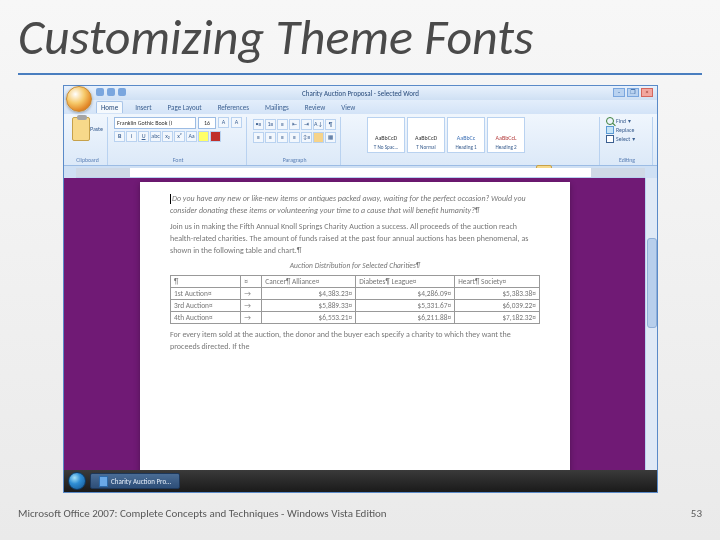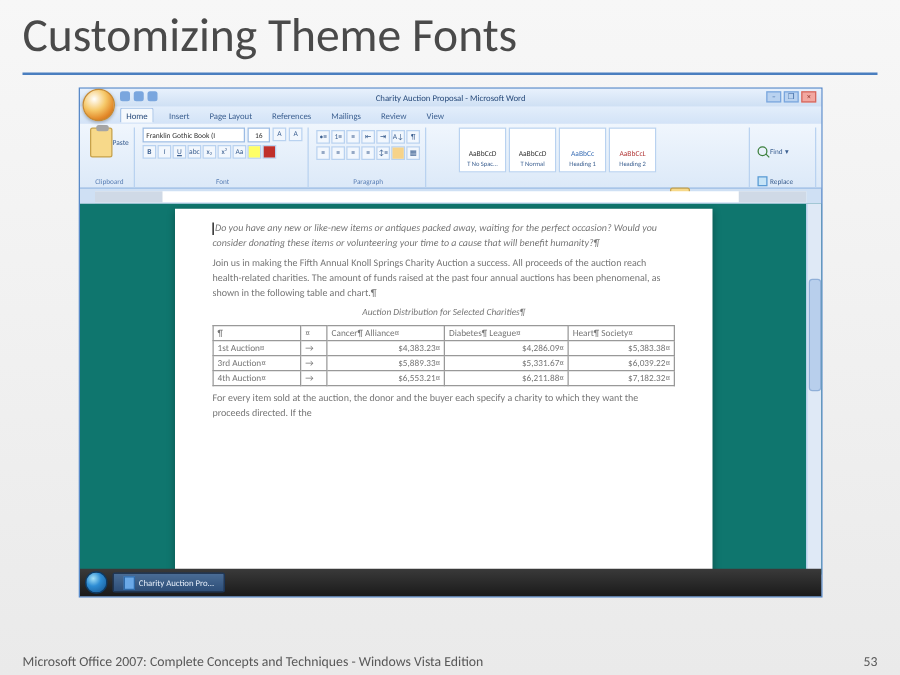--- a/index.html
+++ b/index.html
@@ -1,18 +1,18 @@
 <!DOCTYPE html>
 <html><head>
 <meta charset="utf-8">
 <style>
   * { box-sizing: border-box; margin: 0; padding: 0; }
   html, body { width: 720px; height: 540px; overflow: hidden; font-family: "Segoe UI", Calibri, Arial, sans-serif; background:#e8e8e8; }
   .slide { width: 720px; height: 540px; background: linear-gradient(#f7f7f7, #eaeaea); position: relative; padding: 6px 18px 0 18px; }
-  .slide-title { font-size: 38px; color: #4a4a4a; font-family: Calibri, Arial, sans-serif; }
+  .slide-title { font-size: 50px; color: #4a4a4a; font-family: Calibri, Arial, sans-serif; font-style: italic; }
   .title-rule { border: 0; border-top: 2px solid #4a7ebf; margin: 6px 0 10px 0; }
   .word-window { width: 595px; height: 408px; margin-left: 45px; background: #cfe0f4; border: 1px solid #5a8ac8; font-size: 7.2px; color:#333; position:relative; }
   .title-bar { height: 14px; background: linear-gradient(#e8f1fc,#cfe0f4); display:flex; align-items:center; justify-content:center; font-size:7px; color:#274a7a; position:relative; }
   .title-bar .office-button { position:absolute; left:2px; top:0; width:26px; height:26px; border-radius:50%; background:radial-gradient(circle at 35% 30%, #fff, #f6c96a 40%, #e38a2a 70%, #b85a17); border:1px solid #c58a34; box-shadow:0 1px 3px rgba(0,0,0,.3); z-index:5; }
   .qat { position:absolute; left:32px; top:2px; display:flex; gap:3px; }
   .qat span { width:8px; height:8px; background:#7aa6de; border-radius:2px; }
   .window-controls { position:absolute; right:4px; top:2px; display:flex; gap:2px; }
   .window-controls span { width:12px; height:9px; background:#b9d2f0; border:1px solid #7aa6de; font-size:6px; text-align:center; line-height:7px; color:#2a5a9a; }
   .window-controls .close { background:#f2a7a0; border-color:#d4675e; color:#8a2a22; }
   .ribbon-tabs { height: 14px; background: linear-gradient(#e3eefb,#d3e3f7); display:flex; gap:8px; padding-left:32px; align-items:center; font-size:7px; color:#3b5f90; }
@@ -34,66 +34,66 @@
   .color-sw { width:11px; height:11px; border:1px solid #b9d2f0; display:flex; }
   .color-sw i { flex:1; }
   .para-group { min-width:90px; }
   .styles-group { display:flex; gap:2px;padding-left:20px; }
   .style-tile { width:38px; height:36px; background:#fff; border:1px solid #b9d2f0; display:flex; flex-direction:column; align-items:center; justify-content:flex-end; padding:2px; }
   .style-tile .sample { font-size:6px; }
   .style-tile .tlabel { font-size:5.2px; color:#3b5f90; margin-top:2px; }
   .change-styles { width:34px; display:flex; flex-direction:column; align-items:center; font-size:5.8px; color:#3b5f90;margin-top:48px; }
   .change-styles .csicon { width:16px; height:16px; background:#f7d98a; border:1px solid #c6a14a; border-radius:2px; margin-bottom:2px; }
   .editing { width:42px; display:flex; flex-direction:column; gap:1px; font-size:5.8px; color:#3b5f90; }
-  .editing div { display:flex; gap:2px;margin-top:15px; }
+  .editing div { display:flex; gap:2px; }
   .editing .find-icon { width:8px; height:8px; border:1px solid #3b7f3b; border-radius:50%; position:relative; }
   .editing .find-icon:after { content:""; position:absolute; width:4px; height:1px; background:#3b7f3b; right:-3px; bottom:-1px; transform:rotate(45deg); }
   .editing .replace-icon { width:8px; height:8px; background:#c6e4f7; border:1px solid #5a9ad4; }
   .editing .select-icon { width:8px; height:8px; border:1px solid #3b5f90; background:#fff; }
   .ruler { height:10px; background:#fff; border-bottom:1px solid #b9d2f0; margin:2px 12px 0 12px; position:relative; }
   .ruler .gray { position:absolute; top:0; height:100%; background:#cfd9e6; }
-  .doc-area { position:relative; height:296px; background:#0f766e; overflow:hidden; }
+  .doc-area { position:relative; height:296px; background:#701a75; overflow:hidden; }
   .page { position:absolute; top:4px; left:76px; width:430px; height:430px; background:#fff; box-shadow:0 2px 6px rgba(0,0,0,.3); padding:10px 30px; font-size:8px; color:#777; }
   .cursor { display:inline-block; width:1px; height:10px; background:#000; vertical-align:middle; margin-right:1px; }
   .body-text p { margin-bottom:4px; line-height:1.5; font-style:italic; }
   .body-text p.reg { font-style:normal; }
   .tbl-cap { text-align:center; font-size:7.5px; font-style:normal; margin:4px 0 2px 0; color:#777; }
   table.atable { border-collapse:collapse; width:100%; font-size:7.4px; color:#777; }
   table.atable td, table.atable th { border:1px solid #999; padding:1px 3px; text-align:left; font-weight:normal; }
   table.atable th { text-align:left; }
   table.atable td.r { text-align:right; }
   .scroll-v { position:absolute; right:0; top:0; width:12px; height:100%; background:#dfe9f6; border-left:1px solid #b9d2f0; }
   .scroll-v .thumb { position:absolute; left:1px; width:10px; background:#b8cfec; border:1px solid #8fafD8; border-radius:3px; }
   .status-bar { height:16px; background:linear-gradient(#bcd6f2,#8fb5e2); border-top:1px solid #6f9ad0; display:flex; align-items:center; font-size:6.5px; color:#1f3c66; padding:0 6px; gap:10px; }
   .status-bar .spacer { flex:1; }
   .view-btn { width:12px; height:10px; background:#dce9f8; border:1px solid #7aa6de; }
   .zoom-slider { width:60px; height:4px; background:#dce9f8; border:1px solid #7aa6de; border-radius:2px; position:relative; }
   .zoom-slider:after { content:""; position:absolute; left:28px; top:-3px; width:4px; height:10px; background:#5a8ac8; border-radius:1px; }
   .taskbar { position:absolute; bottom:0; left:0; right:0; height:22px; background:linear-gradient(#3a3a3a,#1a1a1a); display:flex; align-items:center; gap:4px; padding:0 4px; }
   .start-orb { width:18px; height:18px; border-radius:50%; background:radial-gradient(circle at 35% 30%,#a4e1f7,#2e8dd4 40%,#15528c); border:1px solid #0d3b66; }
   .task-item { height:16px; padding:0 8px; background:linear-gradient(#4a6c95,#2d4e78); border:1px solid #1d375a; border-radius:2px; color:#e5eefa; font-size:7px; display:flex; align-items:center; gap:3px; }
   .task-item .docicon { width:9px; height:11px; background:#6aa8e7; border:1px solid #2e6aa9; }
-  .slide-footer { position:absolute; bottom:4px; left:18px; right:18px; display:flex; justify-content:space-between; font-size:11px; color:#595959; font-family: Calibri, Arial, sans-serif; }
+  .slide-footer { position:absolute; bottom:20px; left:18px; right:18px; display:flex; justify-content:space-between; font-size:11px; color:#595959; font-family: Calibri, Arial, sans-serif; }
 </style>
 </head>
 <body>
 
 <div class="slide">
   <div class="slide-title">Customizing Theme Fonts</div>
   <hr class="title-rule">
 
   <div class="word-window">
     <div class="title-bar">
       <div class="office-button"></div>
       <div class="qat">
           <span></span>
           <span></span>
           <span></span>
         </div>
-      <span>Charity Auction Proposal - Microsoft Word</span>
+      <span>Charity Auction Proposal - Selected Word</span>
       <div class="window-controls">
         <span>–</span>
         <span>❐</span>
         <span class="close">×</span>
       </div>
     </div>
 
     <div class="ribbon-tabs">
       <span class="active">Home</span>
       <span>Insert</span>

